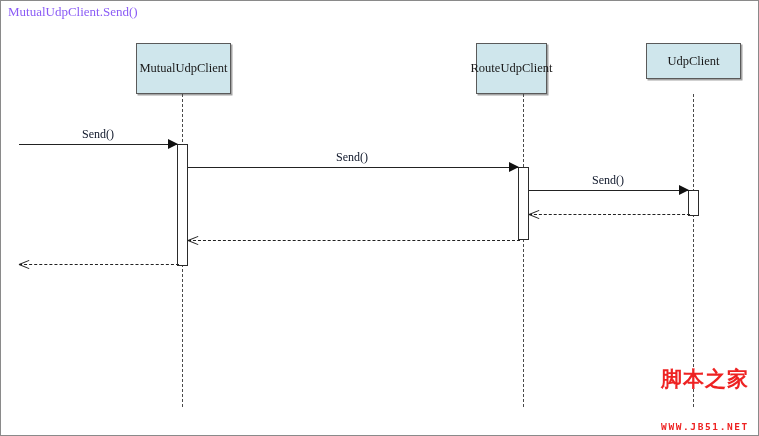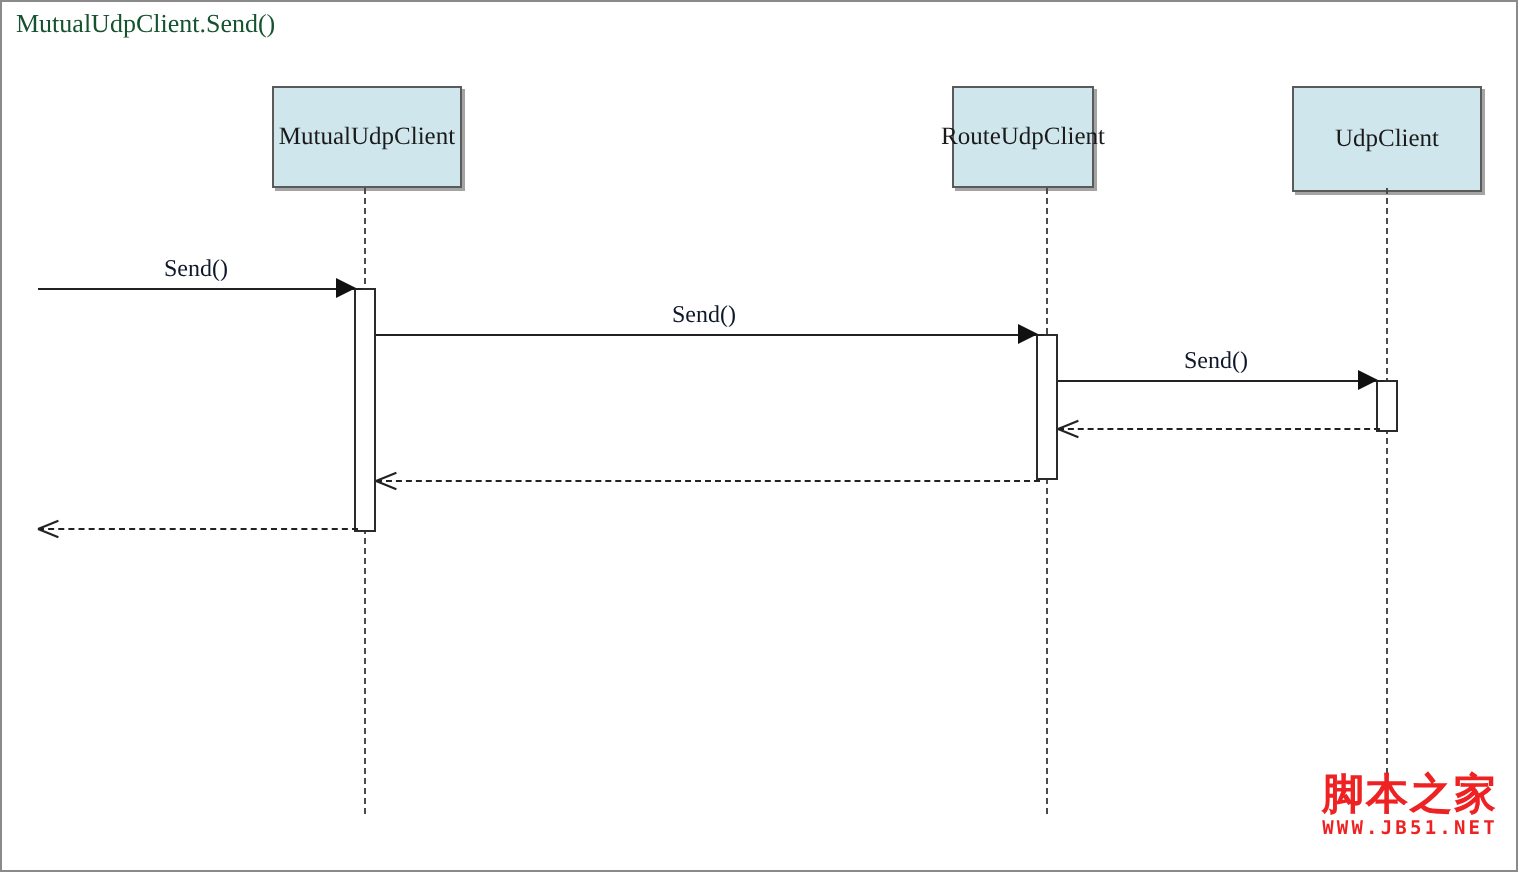--- a/index.html
+++ b/index.html
@@ -21,21 +21,21 @@
     border: 1px solid #8a8a8a;
     overflow: hidden;
   }
 
   
   #frame-title {
     position: absolute;
     left: 7px;
     top: 3px;
     font-size: 13px;
-    color: #14532d;
+    color: #8b5cf6;
     white-space: nowrap;
     line-height: 15px;
   }
 
   
   .lifeline-box {
     position: absolute;
     box-sizing: border-box;
     background: #cfe6ec;
     border: 1px solid #5a5a5a;
@@ -111,56 +111,57 @@
     font-size: 12px;
     color: #0f172a;
     white-space: nowrap;
     transform: translateX(-50%);
   }
 
   
   #watermark {
     position: absolute;
     right: 9px;
-    bottom: 14px;
+    bottom: 2px;
     text-align: center;
     color: #ee2222;
     user-select: none;
   }
   #watermark .wm-cn {
     font-family: "DejaVu Sans", sans-serif;
     font-size: 21px;
     font-weight: bold;
     letter-spacing: 1px;
     line-height: 23px;
   }
   #watermark .wm-url {
     font-family: "DejaVu Sans Mono", monospace;
     font-size: 9.5px;
     font-weight: bold;
     letter-spacing: 1.6px;
     line-height: 12px;
+    margin-top: 30px;
   }
 </style>
 </head>
 <body>
 
 <div id="diagram-frame">
 
   <div id="frame-title">MutualUdpClient.Send()</div>
 
   <div class="lifeline-box" style="left:135px; top:42px; width:95px; height:51px;">
     <span class="label">MutualUdpClient</span>
   </div>
 
   <div class="lifeline-box" style="left:475px; top:42px; width:71px; height:51px;">
     <span class="label">RouteUdpClient</span>
   </div>
 
-  <div class="lifeline-box" style="left:645px; top:42px; width:95px; height:53px;">
+  <div class="lifeline-box" style="left:645px; top:42px; width:95px; height:36px;">
     <span class="label">UdpClient</span>
   </div>
 
   <div class="lifeline-stem" style="left:181px; top:93px; height:313px;"></div>
   <div class="lifeline-stem" style="left:522px; top:93px; height:313px;"></div>
   <div class="lifeline-stem" style="left:692px; top:93px; height:313px;"></div>
 
   <div class="activation-bar" style="left:176px; top:143px; width:11px; height:122px;"></div>
   <div class="activation-bar" style="left:517px; top:166px; width:11px; height:73px;"></div>
   <div class="activation-bar" style="left:687px; top:189px; width:11px; height:26px;"></div>

